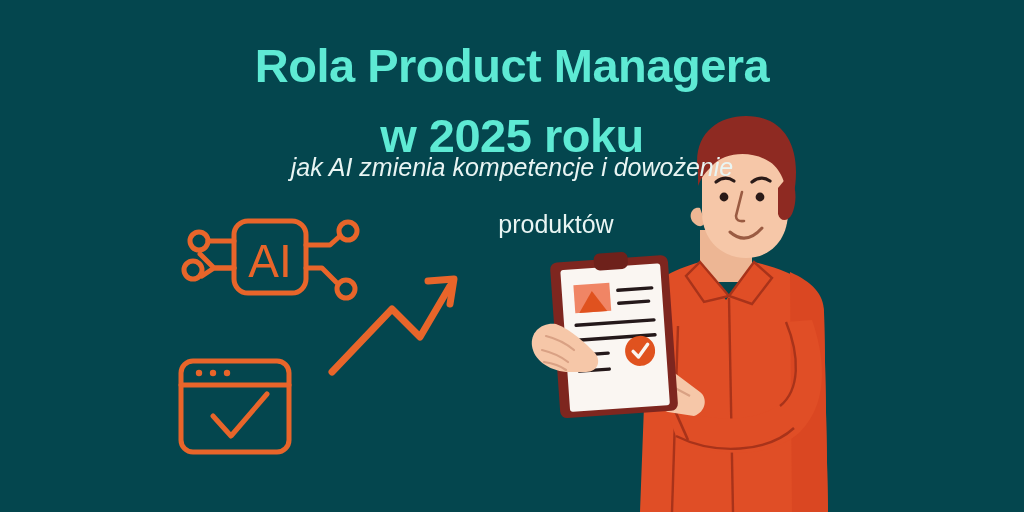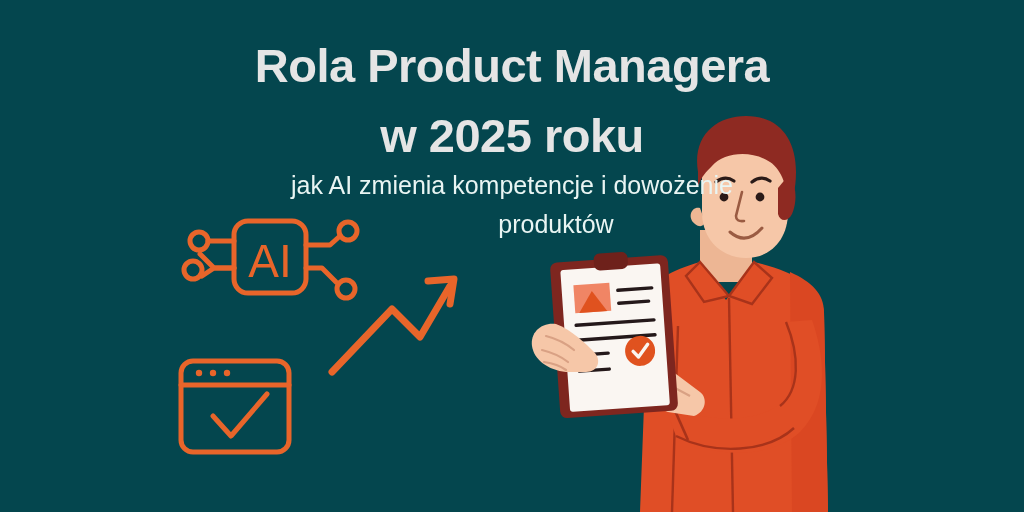--- a/index.html
+++ b/index.html
@@ -10,30 +10,30 @@
   #canvas{
     position:absolute;left:0;top:0;width:1024px;height:512px;
     background:#04464e;overflow:hidden;
   }
   .txtblock{
     position:absolute;left:0;top:0;width:1024px;
     text-align:center;pointer-events:none;
   }
   .title{
     position:absolute;width:1024px;
-    color:#e5e5e5;font-weight:700;letter-spacing:-0.5px;
+    color:#5eead4;font-weight:700;letter-spacing:-0.5px;
     font-size:47px;line-height:56px;
   }
   #title-l1{top:38px;}
   #title-l2{top:108px;}
   .subtitle{
     position:absolute;width:1024px;text-align:center;
     color:#e9f5f3;font-weight:400;font-size:25px;line-height:36px;
   }
-  #sub-l1{top:167px;}
+  #sub-l1{top:149px;font-style:italic;}
   #sub-l2{top:206px;margin-left:44px;}
   .svgart{position:absolute;left:0;top:0;}
 </style>
 </head>
 <body>
 
 <div id="canvas">
 
   <svg class="svgart" width="1024" height="512" viewBox="0 0 1024 512">
 

